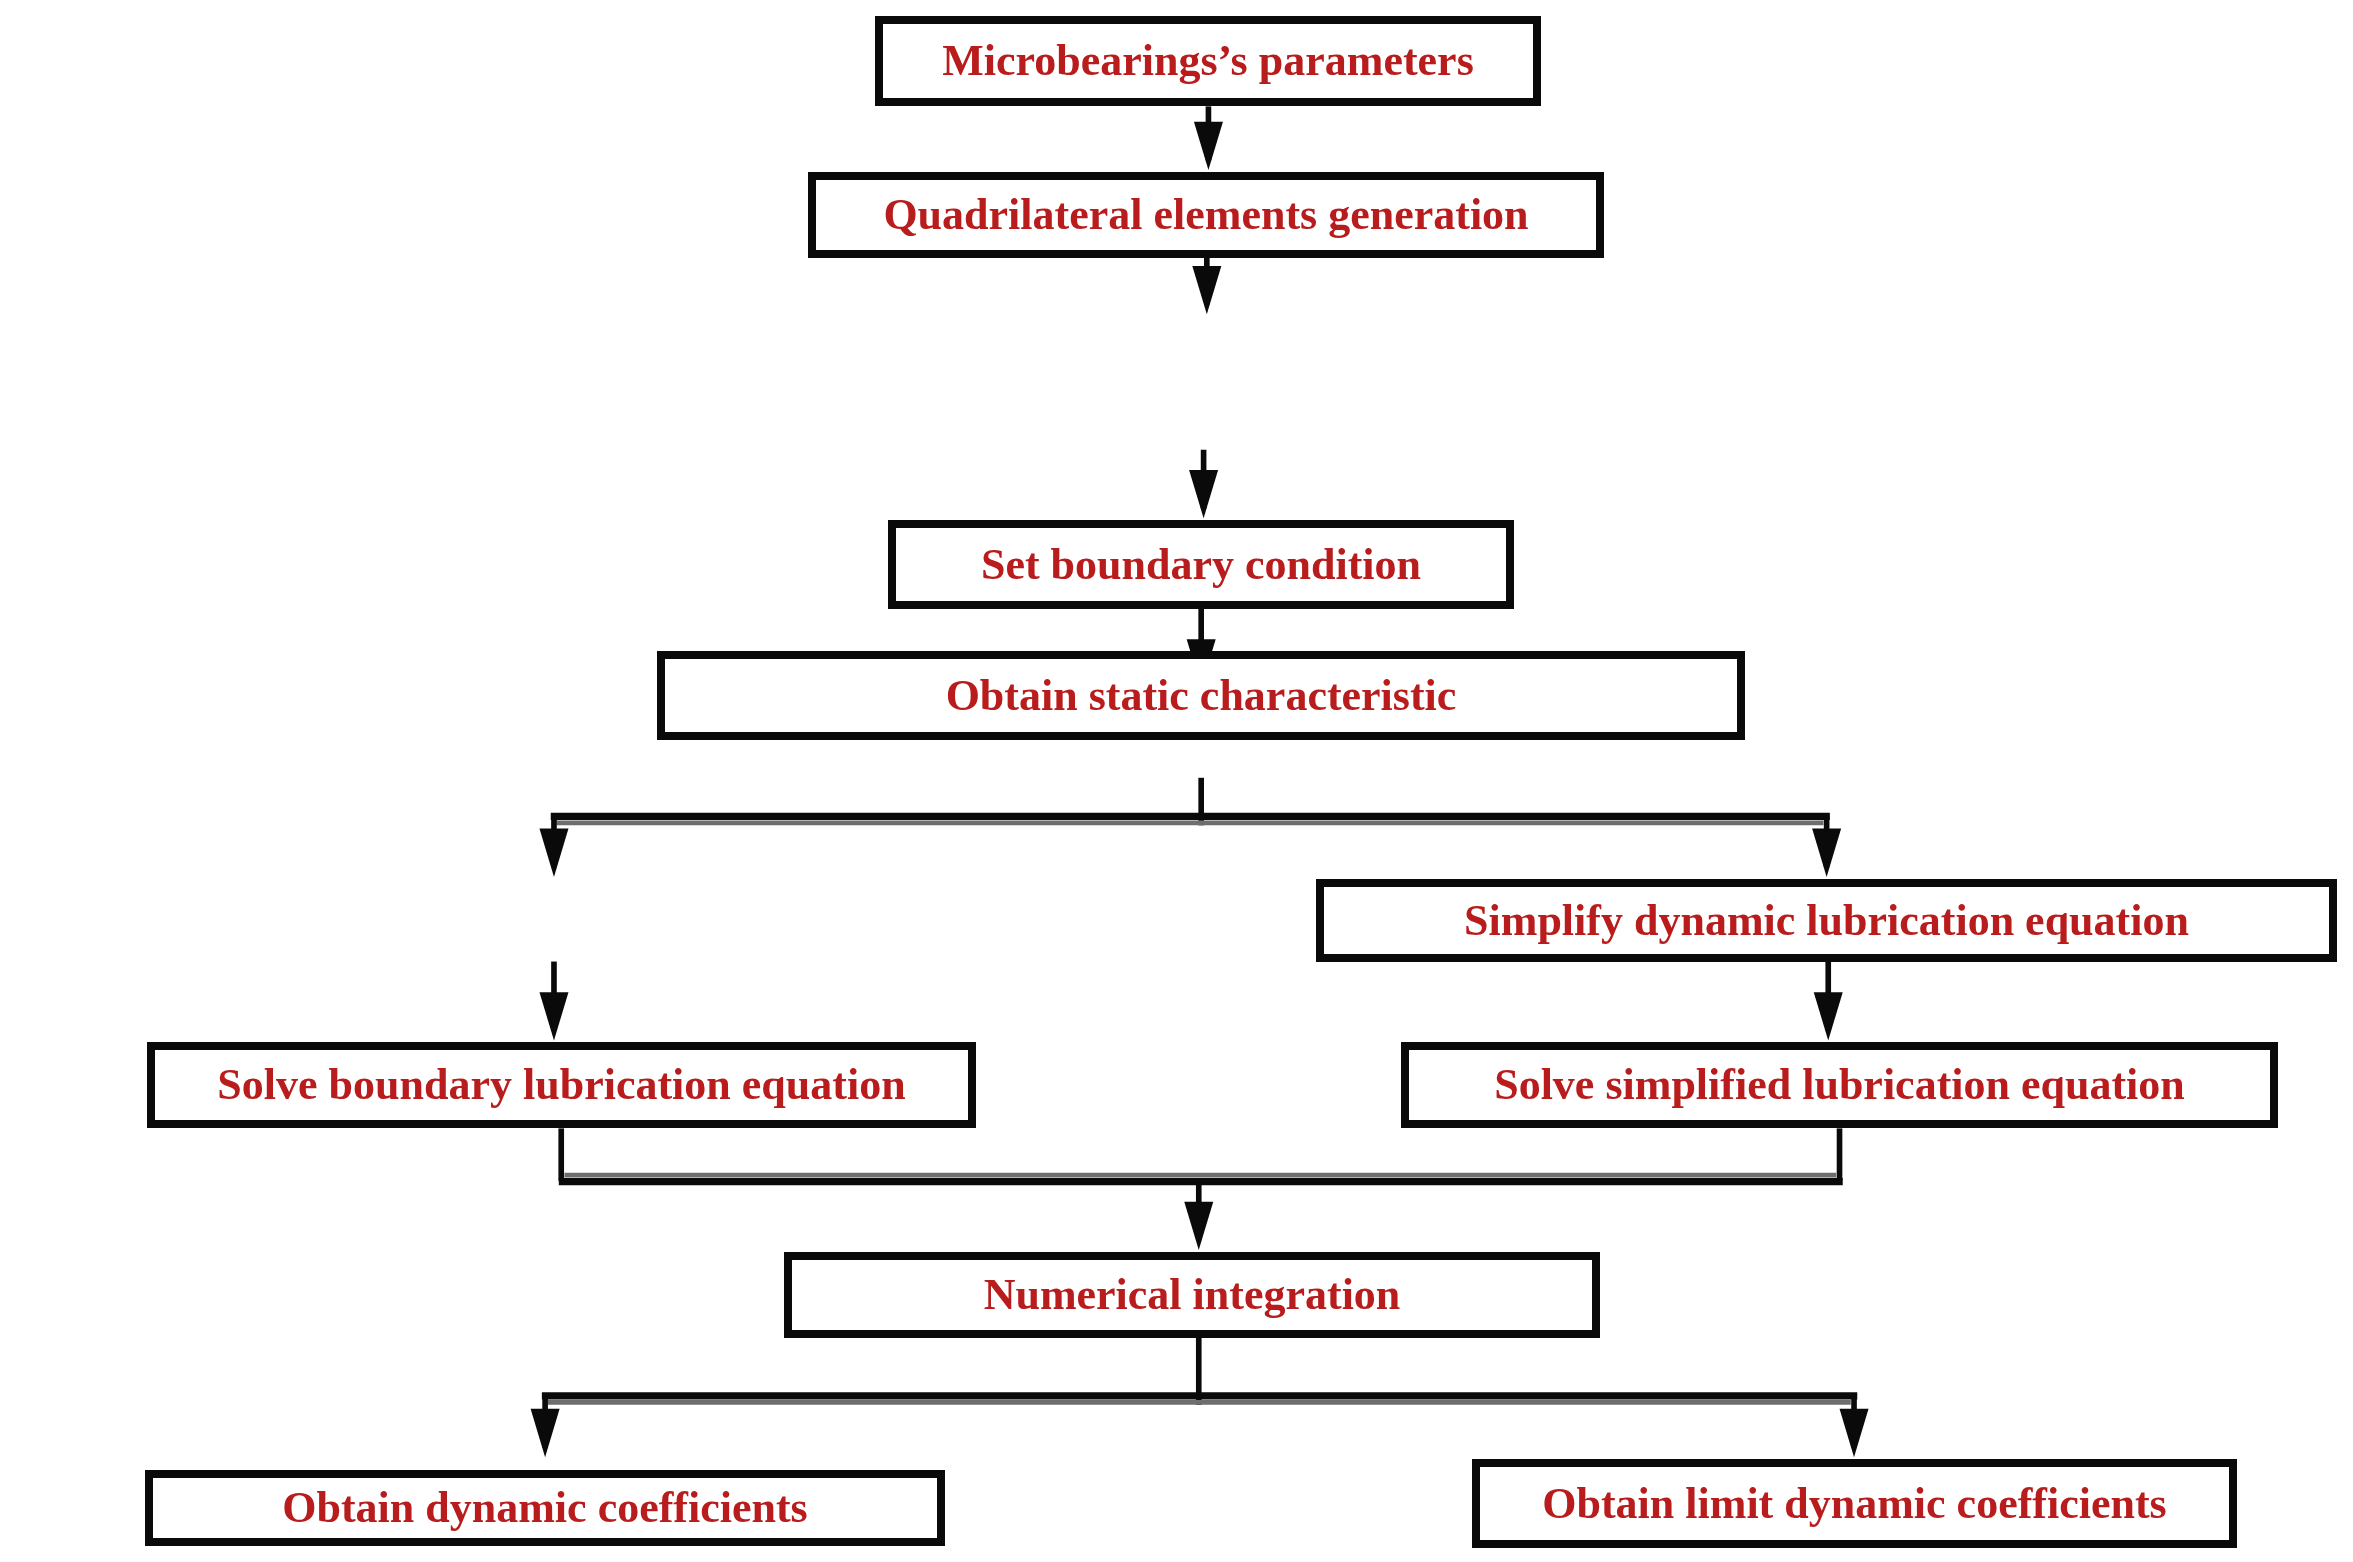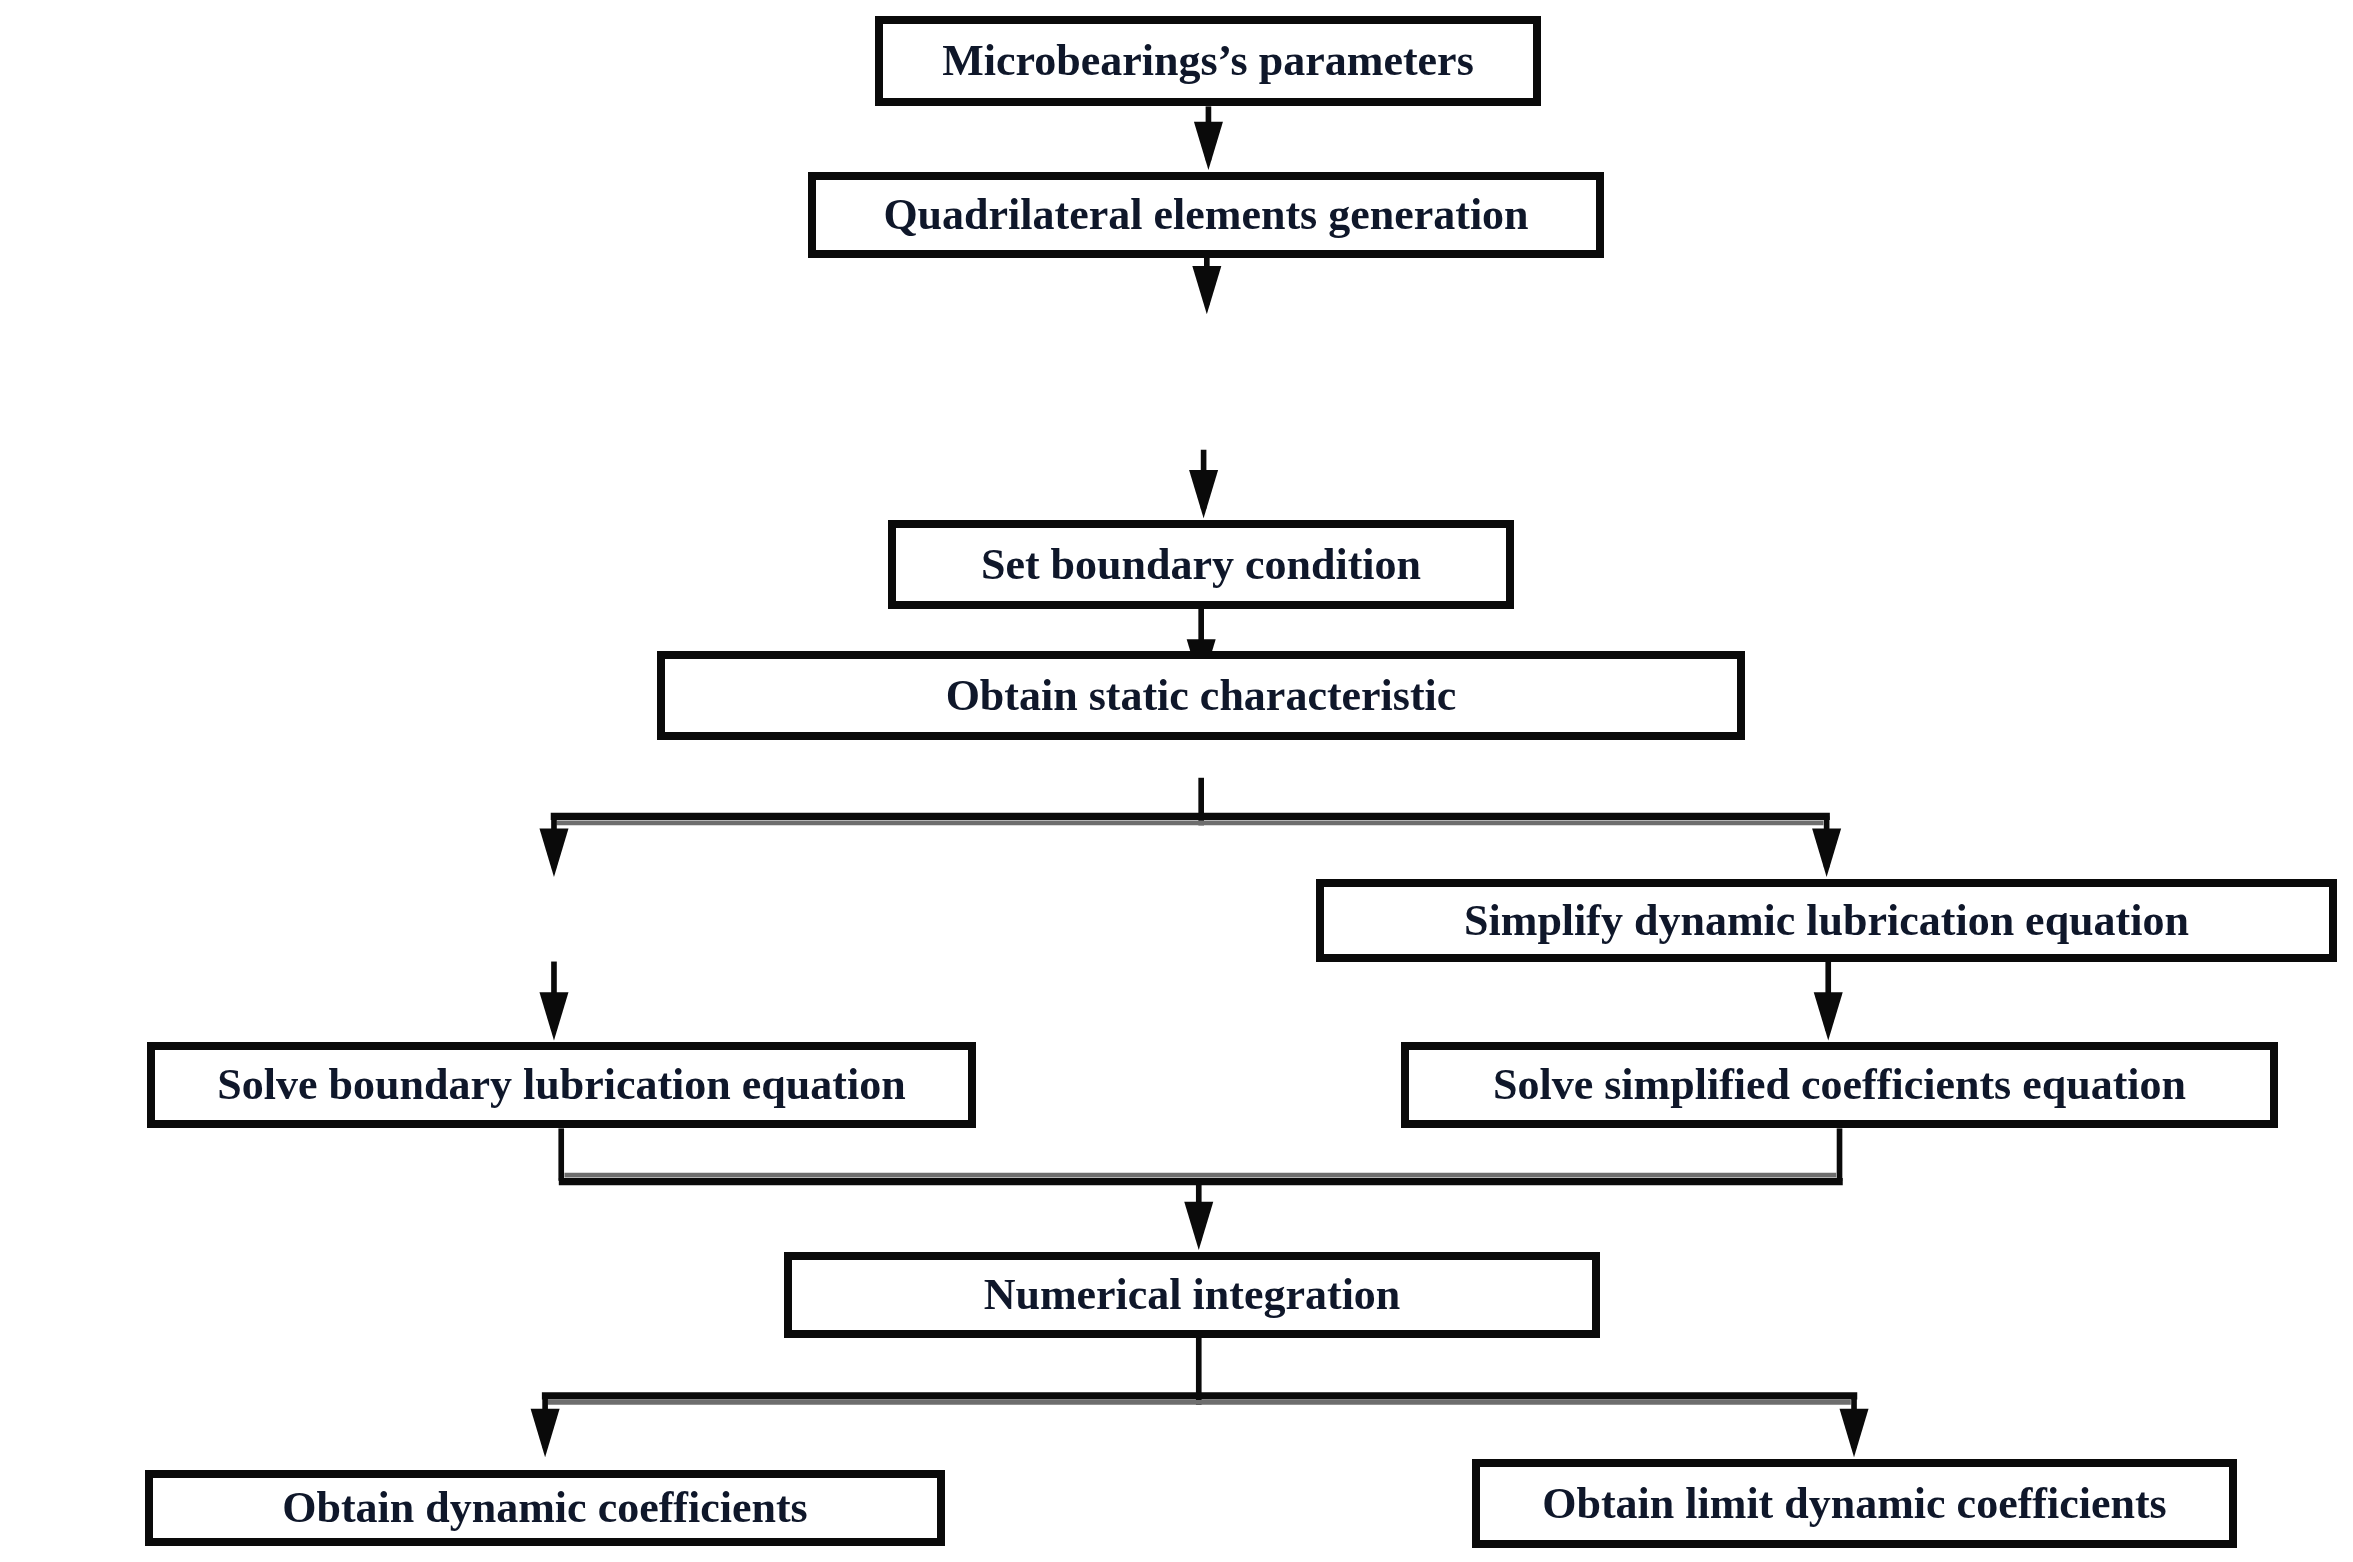--- a/index.html
+++ b/index.html
@@ -19,21 +19,21 @@
     position: absolute;
     left: 0; top: 0;
     width: 2354px;
     height: 1562px;
   }
   .node {
     position: absolute;
     box-sizing: border-box;
     border: 8.9px solid #0a0a0a;
     background: #ffffff;
-    color: #0f172a;
+    color: #b91c1c;
     display: flex;
     align-items: center;
     justify-content: center;
     text-align: center;
     font-weight: 700;
     font-size: 44px;
     line-height: 1.35;
     white-space: nowrap;
     padding: 0 8px;
   }
@@ -99,21 +99,21 @@
 
   <div class="node" id="n-boundary">Set boundary condition</div>
 
   <div class="node" id="n-static">Obtain static characteristic</div>
 
 
   <div class="node" id="n-simplify">Simplify dynamic lubrication equation</div>
 
   <div class="node" id="n-solvedyn">Solve boundary lubrication equation</div>
 
-  <div class="node" id="n-solvesimp">Solve simplified coefficients equation</div>
+  <div class="node" id="n-solvesimp">Solve simplified lubrication equation</div>
 
   <div class="node" id="n-numint">Numerical integration</div>
 
   <div class="node" id="n-dyncoef">Obtain dynamic coefficients</div>
 
   <div class="node" id="n-limitcoef">Obtain limit dynamic coefficients</div>
 
 </div>
 
 

